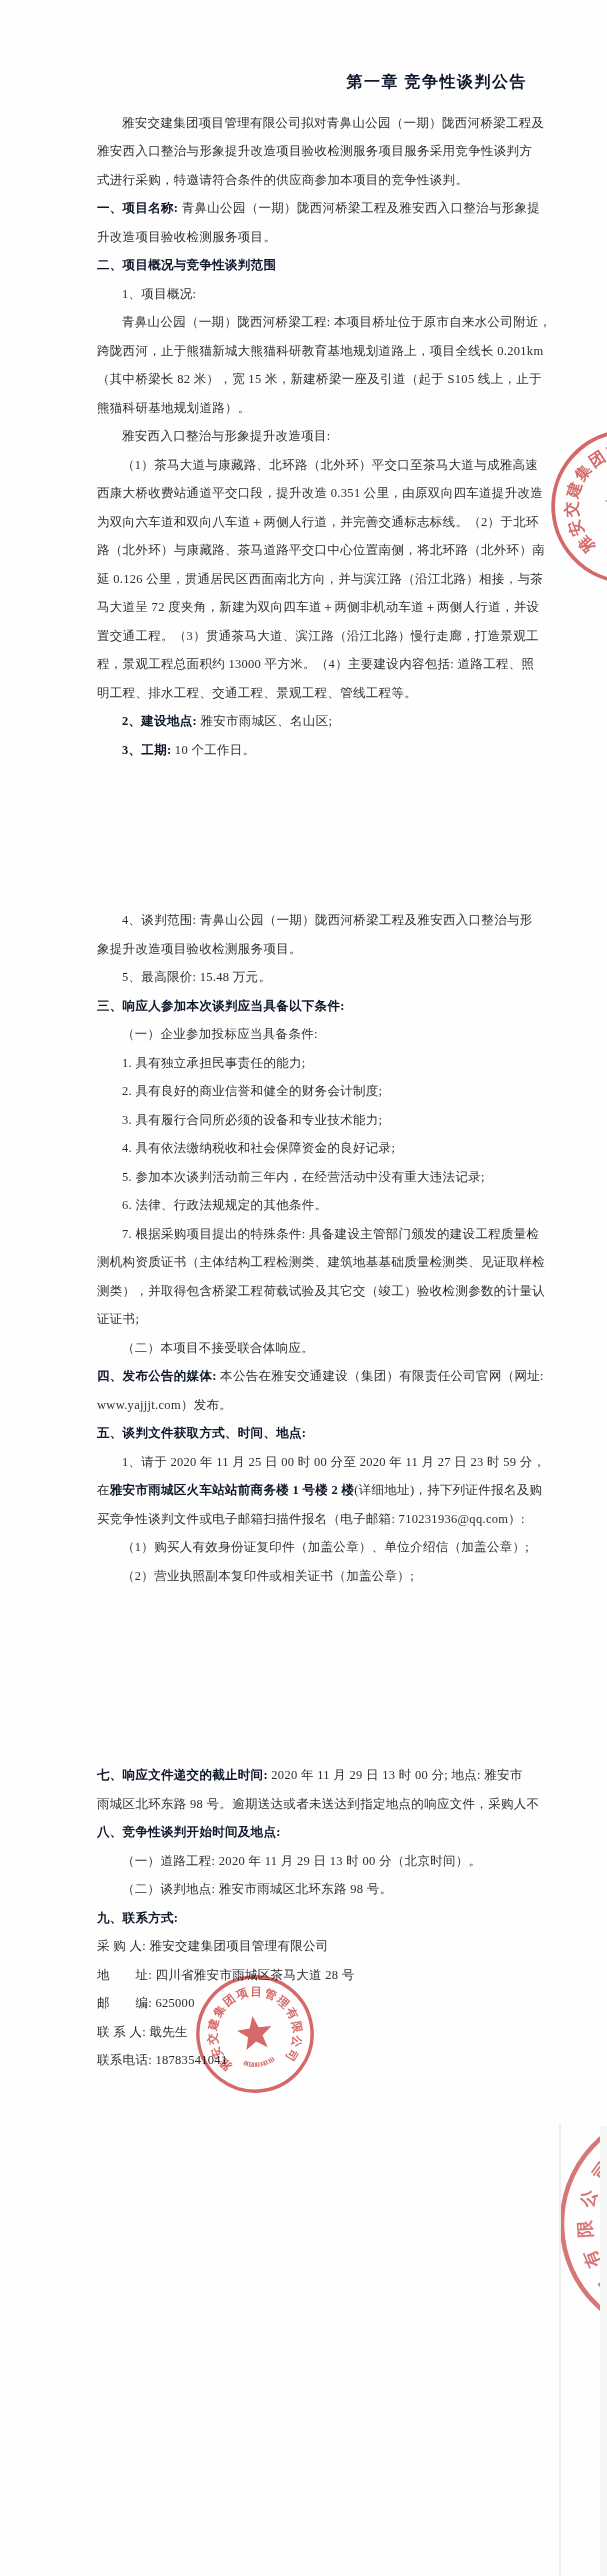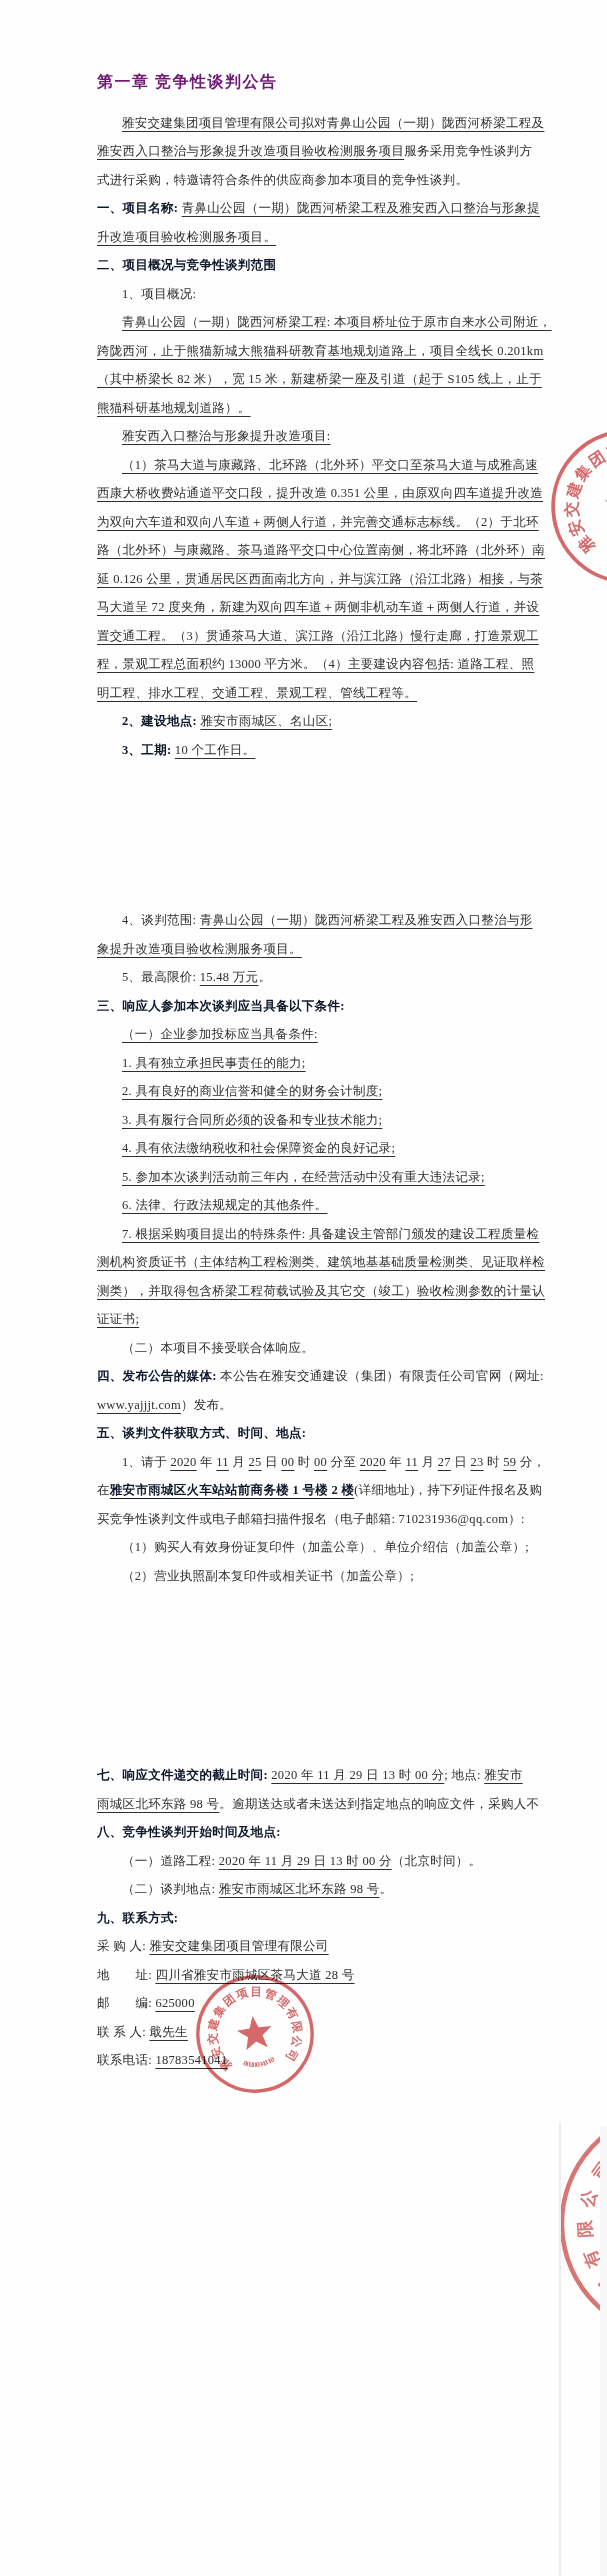--- a/index.html
+++ b/index.html
@@ -1,24 +1,24 @@
 <!DOCTYPE html>
 <html style="font-size:12px"><head>
 <meta charset="utf-8">
 <style>
   html,body{margin:0;padding:0;background:#ffffff;}
   .page{position:relative;width:608px;height:2576px;background:#fefefe;margin:0 auto;overflow:hidden;
         font-family:"Liberation Serif","DejaVu Serif",serif;color:#2e2e2e;}
   .doc{position:absolute;left:97px;top:65px;width:430px;}
-  .title{ text-align:left;font-size:16px;font-weight:700;line-height:33px;letter-spacing:1.5px;color:#701a75;margin-bottom:10.6px;}
+  .title{ text-align:right;font-size:16px;font-weight:700;line-height:33px;letter-spacing:1.5px;color:#0f172a;margin-bottom:10.6px;}
   .ln{height:28.5px;line-height:28.5px;font-size:12.5px;letter-spacing:0.3px;white-space:nowrap;}
   .ln.ind{padding-left:25px;}
   .blank{width:100%;}
   span.b{font-weight:700;color:#0f172a;}
-  span.u{text-decoration:underline;text-underline-offset:3.8px;text-decoration-thickness:0.9px;}
+  span.u{text-underline-offset:3.8px;text-decoration-thickness:0.9px;}
   .seal{position:absolute;mix-blend-mode:multiply;opacity:.85;}
   .seal-light{opacity:.78;}
   .scanline{position:absolute;left:559px;top:2123px;width:1.5px;height:453px;background:#ededed;}
   .scanband{position:absolute;left:600px;top:2126px;width:7.6px;height:450px;background:#f6f6f6;}
 </style>
 </head>
 <body>
 
 <div class="page">
   <div class="doc">

